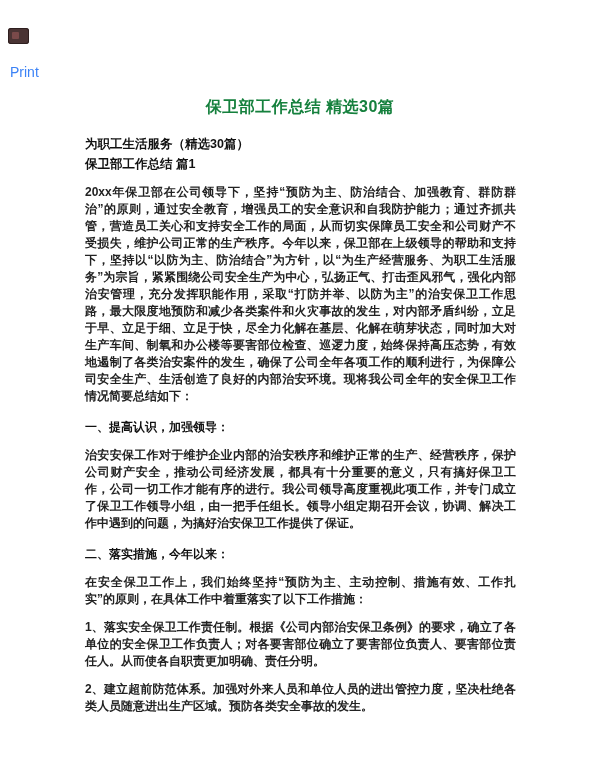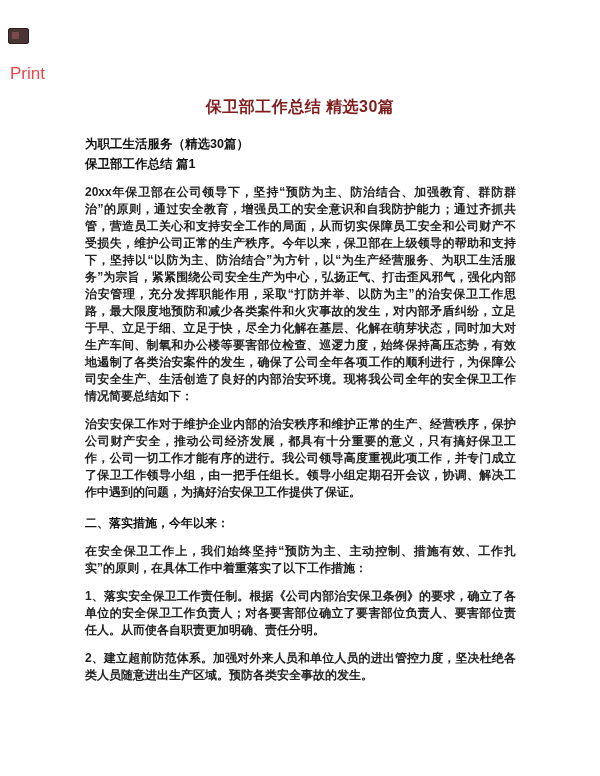--- a/index.html
+++ b/index.html
@@ -33,30 +33,30 @@
     top: 4px;
     width: 7px;
     height: 7px;
     background: #7a4a4a;
     border-radius: 1px;
   }
   .print-label {
     position: absolute;
     left: 10px;
     top: 64px;
-    font-size: 17px;
-    color: #ef4444;
+    font-size: 14px;
+    color: #3b82f6;
     cursor: pointer;
   }
   .doc-title {
     margin: 97px 0 0 0;
     text-align: center;
     font-size: 16px;
     font-weight: bold;
-    color: #7f1d1d;
+    color: #15803d;
     letter-spacing: 0.5px;
   }
   .content {
     padding: 0 84px 0 85px;
   }
   .subtitle {
     margin: 18px 0 0 0;
     font-size: 12.5px;
     font-weight: bold;
     color: #111111;
@@ -94,20 +94,21 @@
   <h1 class="doc-title">保卫部工作总结 精选30篇</h1>
 
   <div class="content">
 
     <div class="subtitle">为职工生活服务（精选30篇）</div>
 
     <div class="section-heading">保卫部工作总结 篇1</div>
 
     <p class="block">20xx年保卫部在公司领导下，坚持“预防为主、防治结合、加强教育、群防群治”的原则，通过安全教育，增强员工的安全意识和自我防护能力；通过齐抓共管，营造员工关心和支持安全工作的局面，从而切实保障员工安全和公司财产不受损失，维护公司正常的生产秩序。今年以来，保卫部在上级领导的帮助和支持下，坚持以“以防为主、防治结合”为方针，以“为生产经营服务、为职工生活服务”为宗旨，紧紧围绕公司安全生产为中心，弘扬正气、打击歪风邪气，强化内部治安管理，充分发挥职能作用，采取“打防并举、以防为主”的治安保卫工作思路，最大限度地预防和减少各类案件和火灾事故的发生，对内部矛盾纠纷，立足于早、立足于细、立足于快，尽全力化解在基层、化解在萌芽状态，同时加大对生产车间、制氧和办公楼等要害部位检查、巡逻力度，始终保持高压态势，有效地遏制了各类治安案件的发生，确保了公司全年各项工作的顺利进行，为保障公司安全生产、生活创造了良好的内部治安环境。现将我公司全年的安全保卫工作情况简要总结如下：</p>
 
+    <p class="block heading">一、提高认识，加强领导：</p>
 
     <p class="block">治安安保工作对于维护企业内部的治安秩序和维护正常的生产、经营秩序，保护公司财产安全，推动公司经济发展，都具有十分重要的意义，只有搞好保卫工作，公司一切工作才能有序的进行。我公司领导高度重视此项工作，并专门成立了保卫工作领导小组，由一把手任组长。领导小组定期召开会议，协调、解决工作中遇到的问题，为搞好治安保卫工作提供了保证。</p>
 
     <p class="block heading">二、落实措施，今年以来：</p>
 
     <p class="block">在安全保卫工作上，我们始终坚持“预防为主、主动控制、措施有效、工作扎实”的原则，在具体工作中着重落实了以下工作措施：</p>
 
     <p class="block">1、落实安全保卫工作责任制。根据《公司内部治安保卫条例》的要求，确立了各单位的安全保卫工作负责人；对各要害部位确立了要害部位负责人、要害部位责任人。从而使各自职责更加明确、责任分明。</p>
 
     <p class="block">2、建立超前防范体系。加强对外来人员和单位人员的进出管控力度，坚决杜绝各类人员随意进出生产区域。预防各类安全事故的发生。</p>

